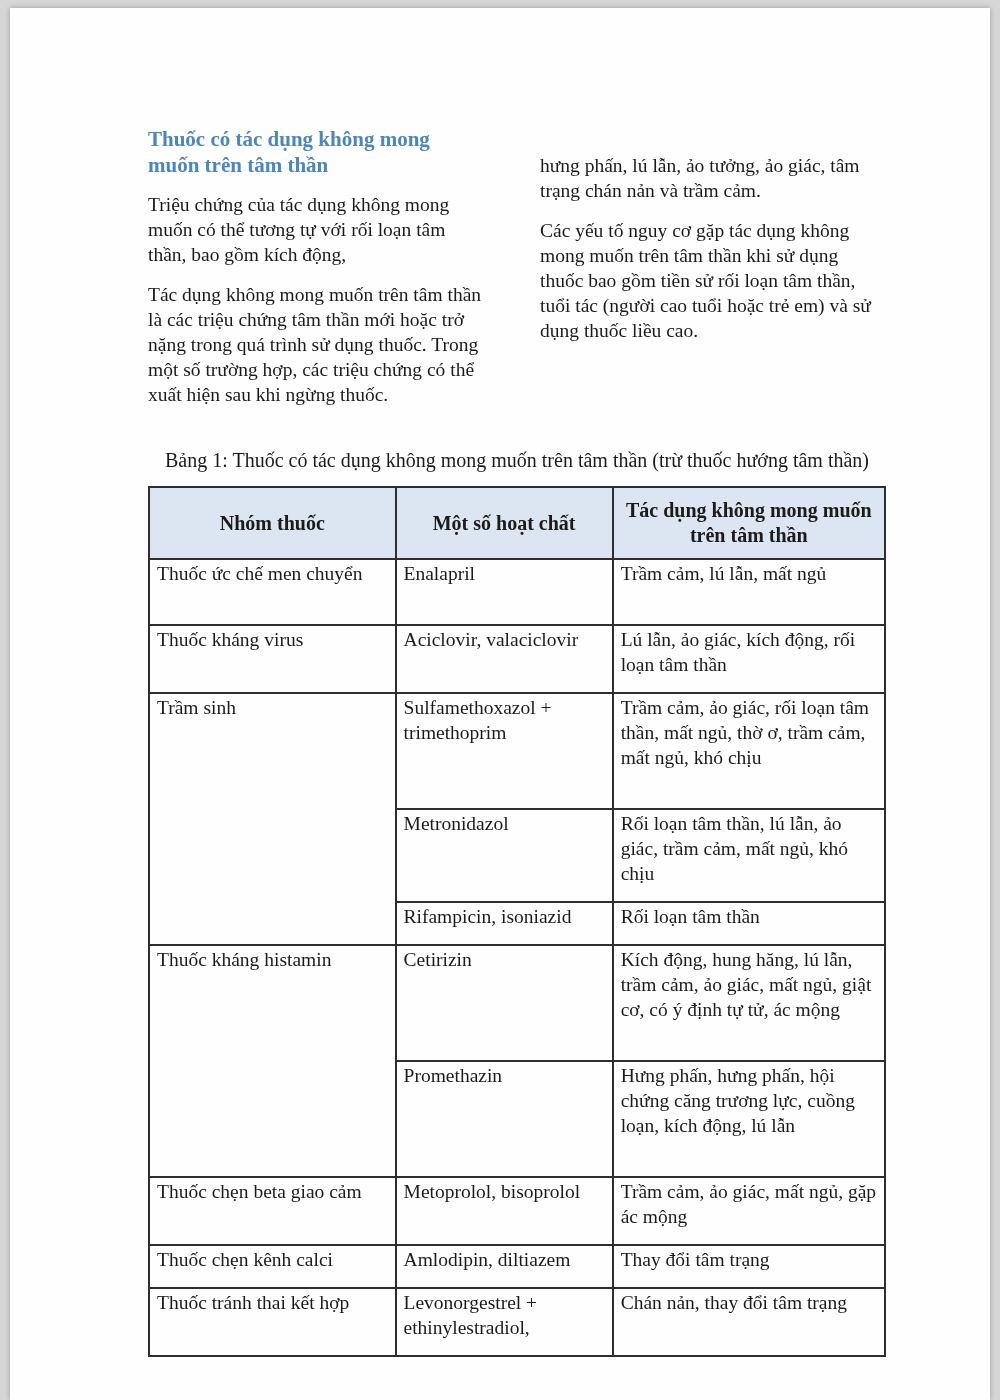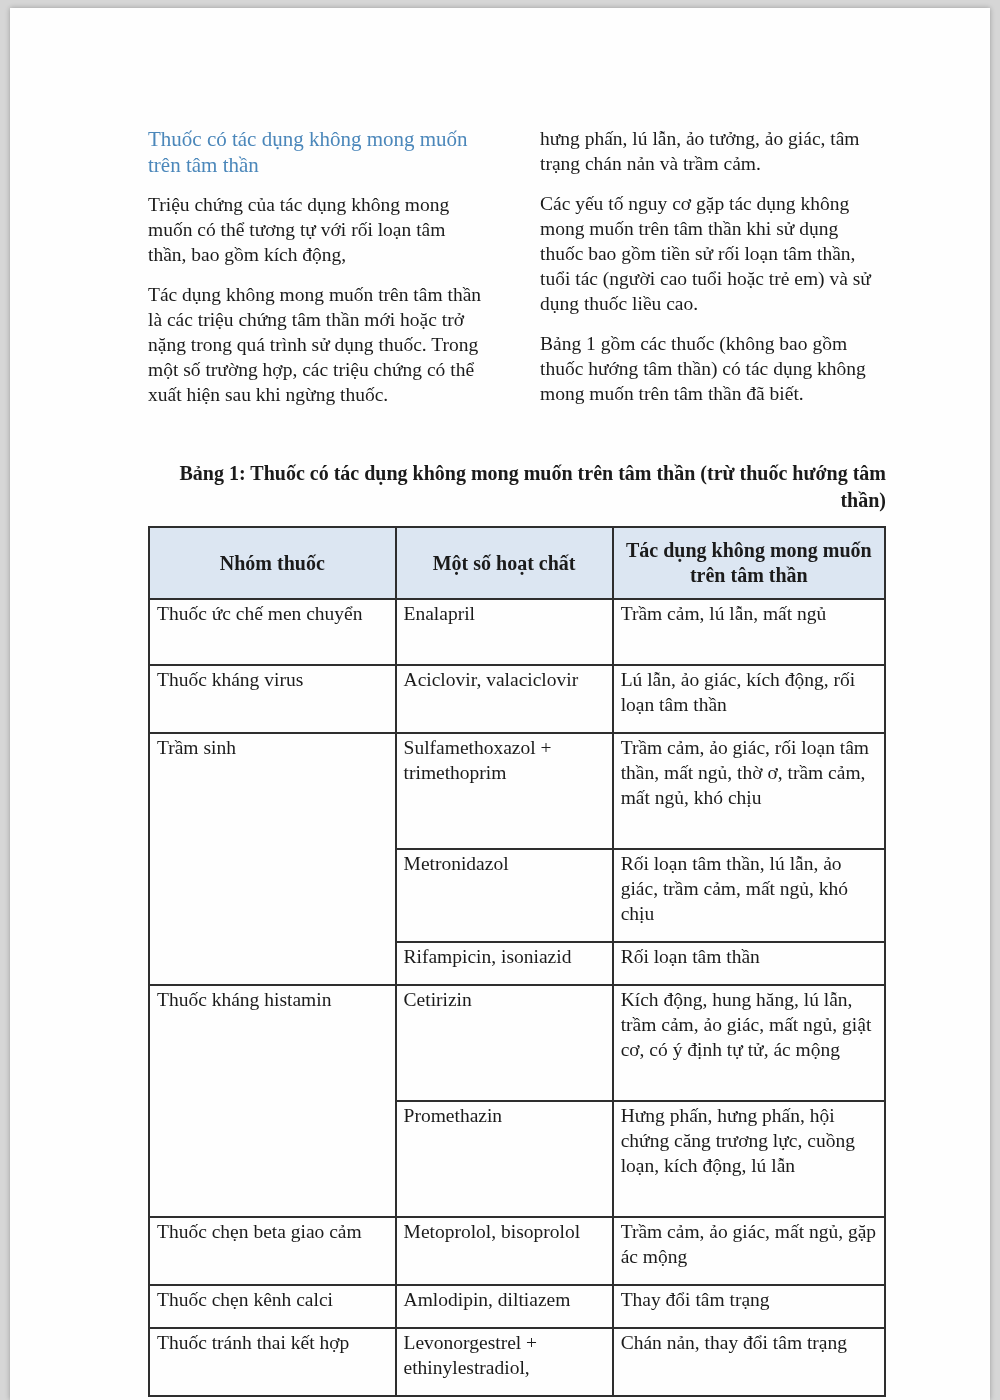--- a/index.html
+++ b/index.html
@@ -25,37 +25,37 @@
     position: absolute;
     left: 138px;
     top: 118px;
     width: 738px;
   }
   .two-col {
     display: flex;
     gap: 56px;
   }
   .col-left  { width: 336px; }
-  .col-right { width: 346px; }
+  .col-right { width: 346px; margin-top: 27px; }
   h2.section-heading {
     margin: 0 0 14px 0;
     font-size: 21px;
     line-height: 26px;
-    font-weight: normal;
+    font-weight: bold;
     color: #4b87ba;
   }
   p.body-par {
     margin: 0 0 15px 0;
     font-size: 19.5px;
     line-height: 25px;
   }
   .table-caption {
-    margin-top: 38px;
-    text-align: right;
-    font-weight: bold;
+    margin-top: 25px;
+    text-align: center;
+    font-weight: normal;
     font-size: 20px;
     line-height: 27px;
   }
   table.drug-table {
     border-collapse: collapse;
     width: 100%;
     margin-top: 12px;
   }
   table.drug-table th, table.drug-table td {
     border: 2px solid #2e2e2e;
@@ -105,21 +105,20 @@
 
     <div class="two-col">
       <div class="col-left">
         <h2 class="section-heading">Thuốc có tác dụng không mong muốn trên tâm thần</h2>
         <p class="body-par">Triệu chứng của tác dụng không mong muốn có thể tương tự với rối loạn tâm thần, bao gồm kích động,</p>
         <p class="body-par">Tác dụng không mong muốn trên tâm thần là các triệu chứng tâm thần mới hoặc trở nặng trong quá trình sử dụng thuốc. Trong một số trường hợp, các triệu chứng có thể xuất hiện sau khi ngừng thuốc.</p>
       </div>
       <div class="col-right">
         <p class="body-par">hưng phấn, lú lẫn, ảo tưởng, ảo giác, tâm trạng chán nản và trầm cảm.</p>
         <p class="body-par">Các yếu tố nguy cơ gặp tác dụng không mong muốn trên tâm thần khi sử dụng thuốc bao gồm tiền sử rối loạn tâm thần, tuổi tác (người cao tuổi hoặc trẻ em) và sử dụng thuốc liều cao.</p>
-        <p class="body-par">Bảng 1 gồm các thuốc (không bao gồm thuốc hướng tâm thần) có tác dụng không mong muốn trên tâm thần đã biết.</p>
       </div>
     </div>
 
     <div class="table-caption">Bảng 1: Thuốc có tác dụng không mong muốn trên tâm thần (trừ thuốc hướng tâm thần)</div>
 
     <table class="drug-table">
       <thead>
         <tr>
           <th class="w-group">Nhóm thuốc</th>
           <th class="w-drug">Một số hoạt chất</th>

